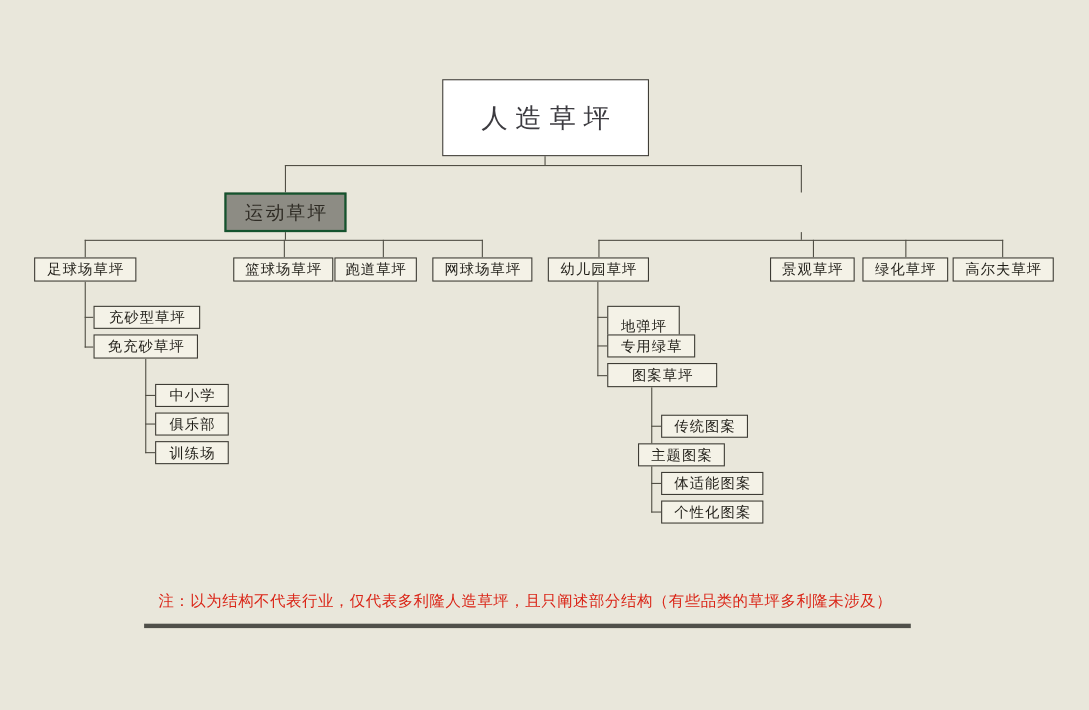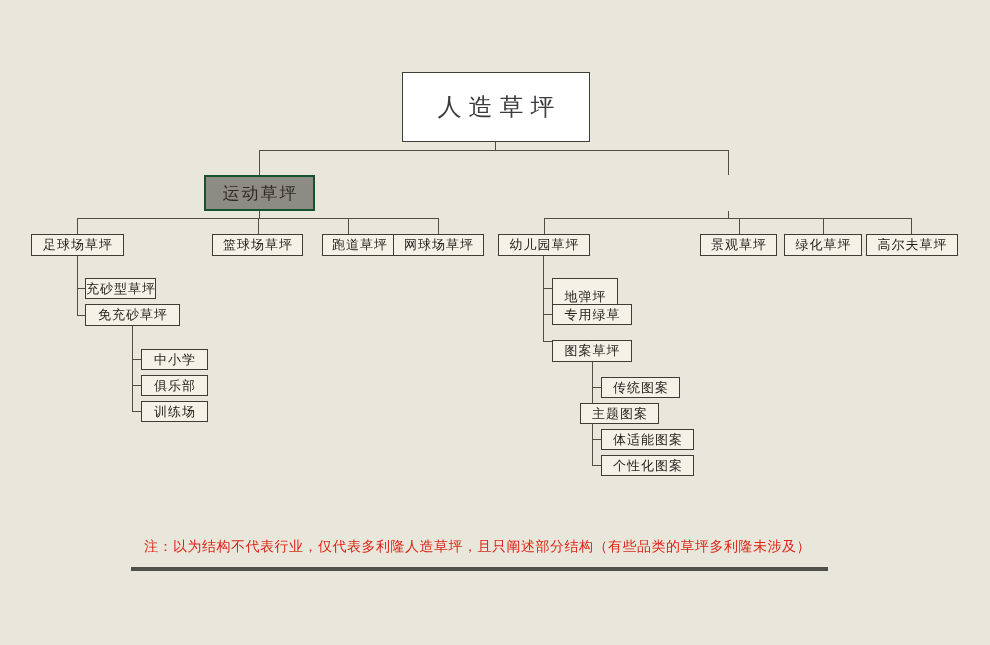--- a/index.html
+++ b/index.html
@@ -107,38 +107,38 @@
   <div class="line" style="left:592px;top:413px;width:9px;height:1px"></div>
   <div class="line" style="left:592px;top:439px;width:9px;height:1px"></div>
   <div class="line" style="left:592px;top:465px;width:9px;height:1px"></div>
 
   <div class="node root" style="left:402px;top:72px;width:188px;height:70px">人造草坪</div>
 
   <div class="node branch" style="left:204px;top:175px;width:111px;height:36px">运动草坪</div>
 
   <div class="node leaf" style="left:31px;top:234px;width:93px;height:22px">足球场草坪</div>
   <div class="node leaf" style="left:212px;top:234px;width:91px;height:22px">篮球场草坪</div>
-  <div class="node leaf" style="left:322px;top:234px;width:75px;height:22px">跑道草坪</div>
+  <div class="node leaf" style="left:304px;top:234px;width:75px;height:22px">跑道草坪</div>
   <div class="node leaf" style="left:393px;top:234px;width:91px;height:22px">网球场草坪</div>
 
   <div class="node leaf" style="left:498px;top:234px;width:92px;height:22px">幼儿园草坪</div>
   <div class="node leaf" style="left:700px;top:234px;width:77px;height:22px">景观草坪</div>
   <div class="node leaf" style="left:784px;top:234px;width:78px;height:22px">绿化草坪</div>
   <div class="node leaf" style="left:866px;top:234px;width:92px;height:22px">高尔夫草坪</div>
 
-  <div class="node leaf" style="left:85px;top:278px;width:71px;height:21px">充砂型草坪</div>
+  <div class="node leaf" style="left:85px;top:278px;width:97px;height:21px">充砂型草坪</div>
   <div class="node leaf" style="left:85px;top:304px;width:95px;height:22px">免充砂草坪</div>
 
   <div class="node leaf" style="left:141px;top:349px;width:67px;height:21px">中小学</div>
   <div class="node leaf" style="left:141px;top:375px;width:67px;height:21px">俱乐部</div>
   <div class="node leaf" style="left:141px;top:401px;width:67px;height:21px">训练场</div>
 
   <div class="node leaf" style="left:552px;top:278px;width:66px;height:37px">地弹坪</div>
   <div class="node leaf" style="left:552px;top:304px;width:80px;height:21px">专用绿草</div>
-  <div class="node leaf" style="left:552px;top:340px;width:80px;height:22px">图案草坪</div>
+  <div class="node leaf" style="left:552px;top:330px;width:100px;height:22px">图案草坪</div>
 
   <div class="node leaf" style="left:601px;top:377px;width:79px;height:21px">传统图案</div>
   <div class="node leaf" style="left:580px;top:403px;width:79px;height:21px">主题图案</div>
   <div class="node leaf" style="left:601px;top:429px;width:93px;height:21px">体适能图案</div>
   <div class="node leaf" style="left:601px;top:455px;width:93px;height:21px">个性化图案</div>
 
   <div class="note">注：以为结构不代表行业，仅代表多利隆人造草坪，且只阐述部分结构（有些品类的草坪多利隆未涉及）</div>
   <div class="bottom-rule"></div>
 
 </div>

